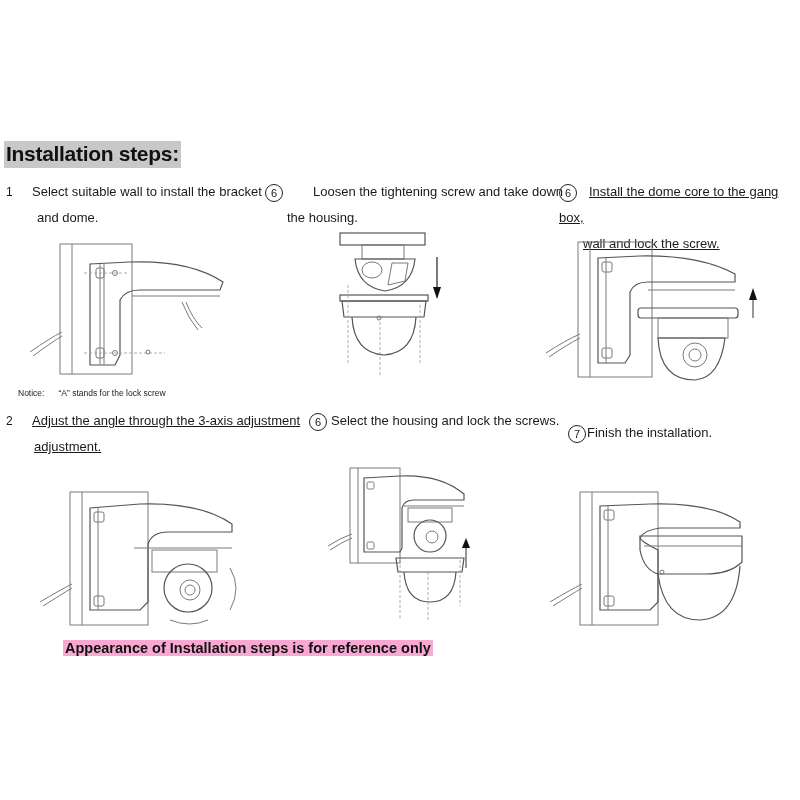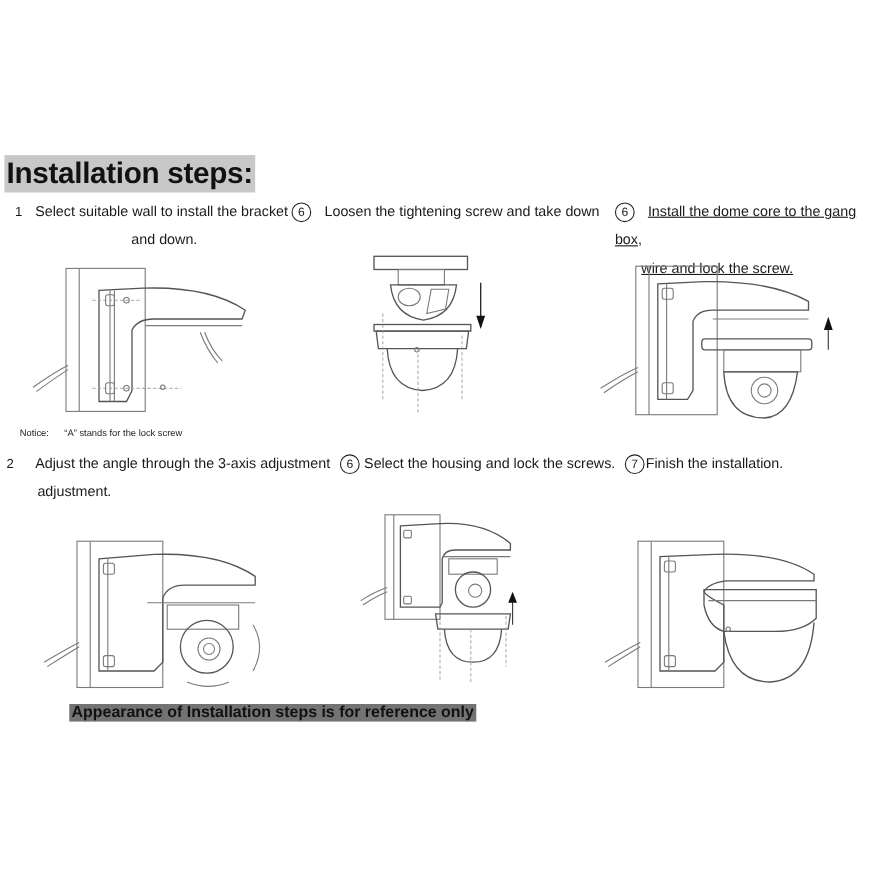--- a/index.html
+++ b/index.html
@@ -1,67 +1,68 @@
 <!DOCTYPE html>
 <html><head>
 <meta charset="utf-8">
 <style>
   html, body { margin:0; padding:0; background:#ffffff; }
   body { width:800px; height:800px; position:relative; overflow:hidden;
          font-family: "Liberation Sans", "DejaVu Sans", sans-serif; color:#1a1a1a; }
   .heading { position:absolute; left:4px; top:141px; background:#c8c8c8;
-             font-weight:bold; font-size:27px; padding:1px 2px 2px 2px; letter-spacing:-0.3px; color:#111; }
+             font-weight:bold; font-size:21px; padding:1px 2px 2px 2px; letter-spacing:-0.3px; color:#111; }
   .step { position:absolute; font-size:13px; line-height:26px; color:#1a1a1a; }
   .step .num { display:inline-block; width:22px; font-size:12px; }
   .step .circ { display:inline-block; width:16px; height:16px; border:1.2px solid #222; border-radius:50%;
                 font-size:11px; line-height:16px; text-align:center; margin-right:10px; vertical-align:middle; }
   .step .cont { display:block; }
   .notice { position:absolute; left:18px; top:388px; font-size:8.5px; color:#222; }
   .notice span { margin-right:14px; }
-  .footer { position:absolute; left:63px; top:640px; background:#737373; font-weight:bold;
+  .footer { position:absolute; left:63px; top:640px; background:#f9a8d4; font-weight:bold;
             font-size:14.5px; padding:0 2px; color:#111; }
   .fig { position:absolute; }
   svg { display:block; }
   .ln { fill:none; stroke:#7a7a7a; stroke-width:1; }
   .ln2 { fill:none; stroke:#555; stroke-width:1.2; }
   .dash { fill:none; stroke:#999; stroke-width:0.8; stroke-dasharray:3 2; }
 </style>
 </head>
 <body>
 
 <div class="heading">Installation steps:</div>
 
-<div class="step" style="left:6px; top:179px;text-align:center;">
+<div class="step" style="left:6px; top:179px;">
   <span class="num">1</span><span style="margin-left:4px">Select suitable wall to install the bracket</span>
-  <span class="cont" style="padding-left:31px">and down.</span>
+  <span class="cont" style="padding-left:31px">and dome.</span>
 </div>
 
 <div class="step" style="left:265px; top:179px;">
-  <span class="circ">6</span><span style="margin-left:2px">Loosen the tightening screw and take down</span>
+  <span class="circ">6</span><span style="margin-left:20px">Loosen the tightening screw and take down</span>
+  <span class="cont" style="padding-left:22px">the housing.</span>
 </div>
 
 <div class="step" style="left:559px; top:179px;text-decoration:underline;">
   <span class="circ">6</span><span style="margin-left:2px">Install the dome core to the gang box,</span>
-  <span class="cont" style="padding-left:24px">wire and lock the screw.</span>
+  <span class="cont" style="padding-left:24px">wall and lock the screw.</span>
 </div>
 
 <div class="notice">
   <span>Notice:</span><span>“A” stands for the lock screw</span>
 </div>
 
-<div class="step" style="left:6px; top:408px;">
+<div class="step" style="left:6px; top:408px;text-decoration:underline;">
   <span class="num">2</span><span style="margin-left:4px">Adjust the angle through the 3-axis adjustment</span>
   <span class="cont" style="padding-left:28px">adjustment.</span>
 </div>
 
 <div class="step" style="left:309px; top:408px;">
   <span class="circ" style="margin-right:4px">6</span><span>Select the housing and lock the screws.</span>
 </div>
 
-<div class="step" style="left:568px; top:408px;">
+<div class="step" style="left:568px; top:420px;">
   <span class="circ" style="margin-right:1px">7</span><span>Finish the installation.</span>
 </div>
 
 <div class="fig" style="left:20px; top:230px;">
   <svg width="220" height="150" viewBox="0 0 220 150">
     <rect class="ln" x="40" y="14" width="72" height="130"></rect>
     <line class="ln" x1="52" y1="14" x2="52" y2="144"></line>
     <path class="ln2" d="M70 34 L70 135 L95 135 L100 125 L100 70 Q105 60 120 60 L200 60 L203 52 Q170 30 110 32 L70 34 Z"></path>
     <line class="ln" x1="80" y1="34" x2="80" y2="135"></line>
     <line class="ln" x1="84" y1="34" x2="84" y2="135"></line>

